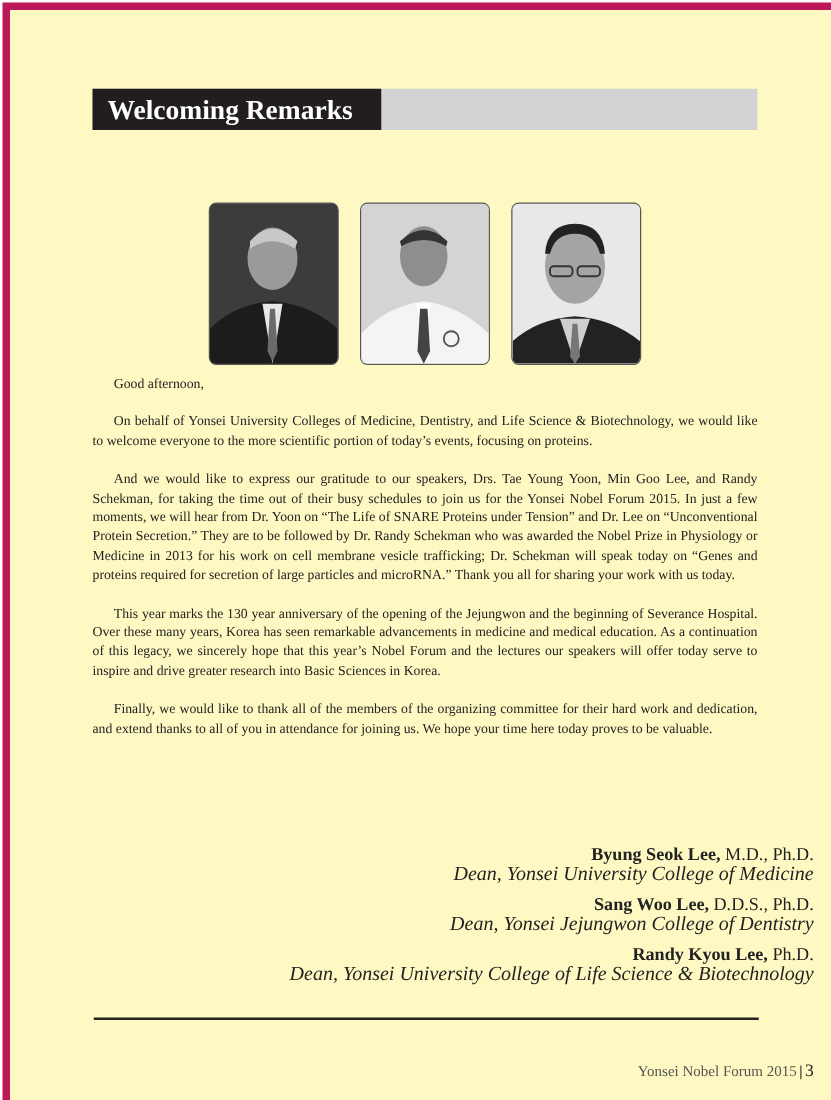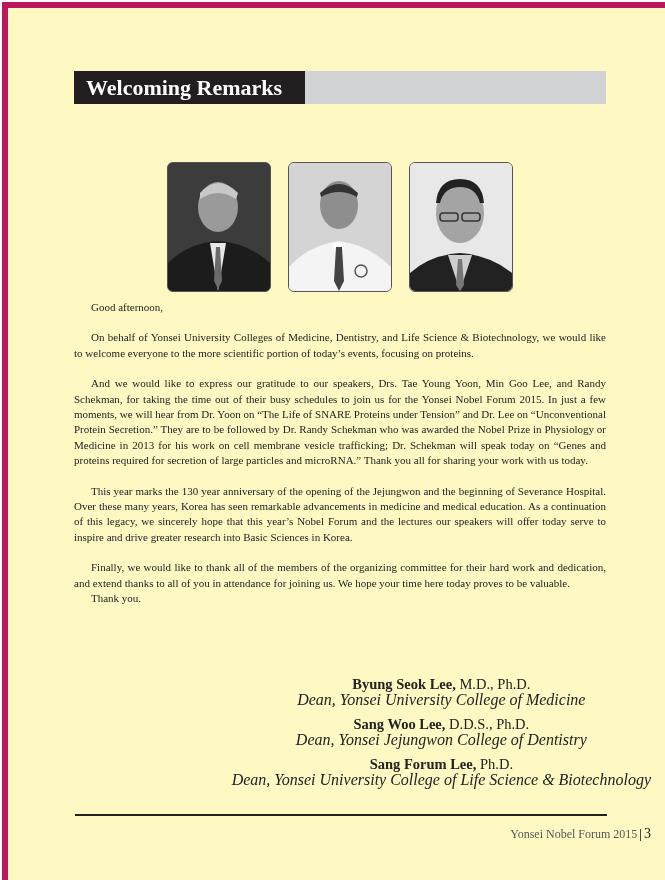--- a/index.html
+++ b/index.html
@@ -28,30 +28,30 @@
   .p1 { left: 159px; background: #3a3a3a; }
   .p2 { left: 280px; background: #d8d8d8; }
   .p3 { left: 401px; background: #e6e6e6; }
   .body-text {
     position: absolute; left: 66px; top: 292px; width: 532px;
     font-size: 11px; line-height: 15.4px; text-align: justify;
   }
   .body-text p { margin: 0 0 15px 0; text-indent: 17px; }
   .body-text p.greeting { margin-bottom: 15px; }
   .body-text p.tight { margin-bottom: 0; }
-  .sigs { position: absolute; right: 64px; top: 667px; text-align: center; }
+  .sigs { position: absolute; right: 64px; top: 667px; text-align: right; }
   .sig { margin-bottom: 8px; }
   .sig-name { font-size: 14.5px; line-height: 18px; }
   .sig-name b { font-weight: bold; }
   .sig-title { font-style: italic; font-size: 16px; line-height: 14px; }
   .rule {
     position: absolute; left: 67px; top: 806px; width: 532px; height: 2px; background: #222;
   }
   .footer {
-    position: absolute; right: 64px; top: 818px; font-size: 12px; color: #555; text-align: center;
+    position: absolute; right: 64px; top: 842px; font-size: 12px; color: #555; text-align: center;
   }
   .footer .sep { font-weight: bold; color: #222; margin: 0 2px; }
   .footer .pg { font-size: 14px; color: #222; }
 </style>
 </head>
 <body>
 
 <div class="page">
 
   <div class="heading-bar">
@@ -93,34 +93,33 @@
       </svg>
     </div>
   </div>
 
   <div class="body-text">
     <p class="greeting">Good afternoon,</p>
     <p>On behalf of Yonsei University Colleges of Medicine, Dentistry, and Life Science &amp; Biotechnology, we would like to welcome everyone to the more scientific portion of today’s events, focusing on proteins.</p>
     <p>And we would like to express our gratitude to our speakers, Drs. Tae Young Yoon, Min Goo Lee, and Randy Schekman, for taking the time out of their busy schedules to join us for the Yonsei Nobel Forum 2015. In just a few moments, we will hear from Dr. Yoon on “The Life of SNARE Proteins under Tension” and Dr. Lee on “Unconventional Protein Secretion.” They are to be followed by Dr. Randy Schekman who was awarded the Nobel Prize in Physiology or Medicine in 2013 for his work on cell membrane vesicle trafficking; Dr. Schekman will speak today on “Genes and proteins required for secretion of large particles and microRNA.” Thank you all for sharing your work with us today.</p>
     <p>This year marks the 130 year anniversary of the opening of the Jejungwon and the beginning of Severance Hospital. Over these many years, Korea has seen remarkable advancements in medicine and medical education. As a continuation of this legacy, we sincerely hope that this year’s Nobel Forum and the lectures our speakers will offer today serve to inspire and drive greater research into Basic Sciences in Korea.</p>
     <p class="tight">Finally, we would like to thank all of the members of the organizing committee for their hard work and dedication, and extend thanks to all of you in attendance for joining us. We hope your time here today proves to be valuable.</p>
-    <p class="tight">Thank you.</p>
   </div>
 
   <div class="sigs">
     <div class="sig">
       <div class="sig-name"><b>Byung Seok Lee,</b><span> M.D., Ph.D.</span></div>
       <div class="sig-title">Dean, Yonsei University College of Medicine</div>
     </div>
     <div class="sig">
       <div class="sig-name"><b>Sang Woo Lee,</b><span> D.D.S., Ph.D.</span></div>
       <div class="sig-title">Dean, Yonsei Jejungwon College of Dentistry</div>
     </div>
     <div class="sig">
-      <div class="sig-name"><b>Sang Forum Lee,</b><span> Ph.D.</span></div>
+      <div class="sig-name"><b>Randy Kyou Lee,</b><span> Ph.D.</span></div>
       <div class="sig-title">Dean, Yonsei University College of Life Science &amp; Biotechnology</div>
     </div>
   </div>
 
   <div class="rule"></div>
 
   <div class="footer">
     <span>Yonsei Nobel Forum 2015</span><span class="sep">|</span><span class="pg">3</span>
   </div>
 

